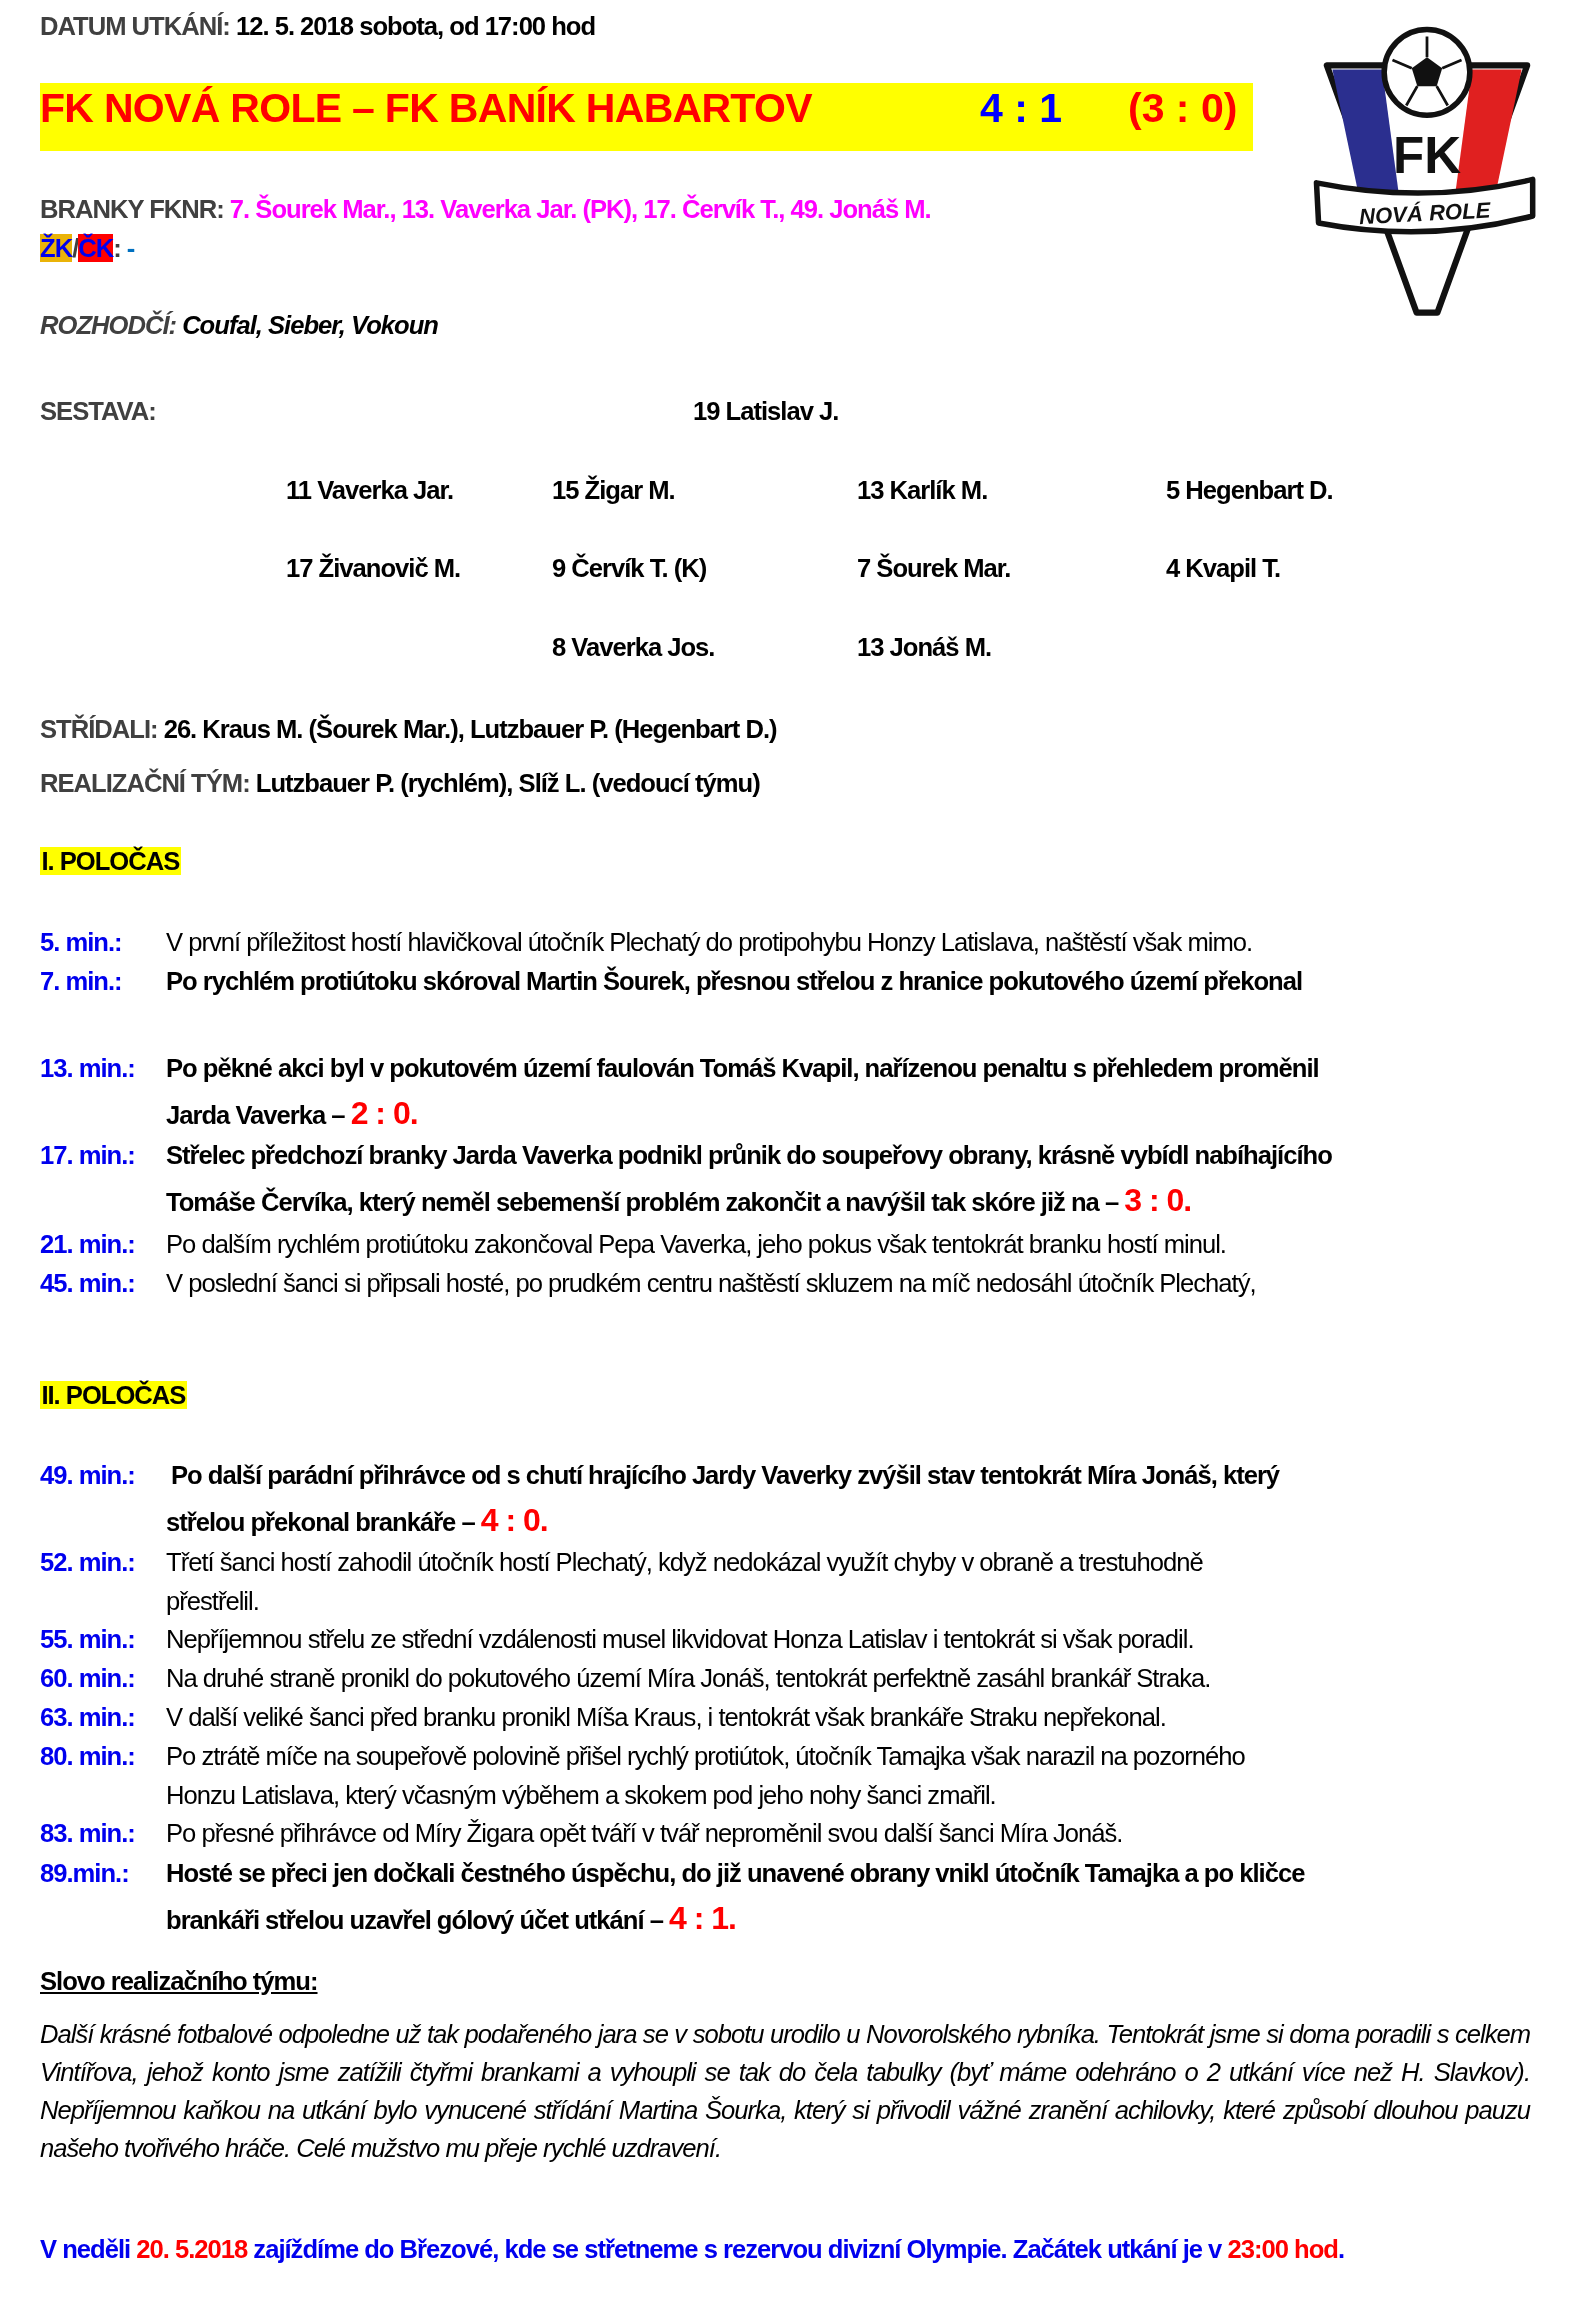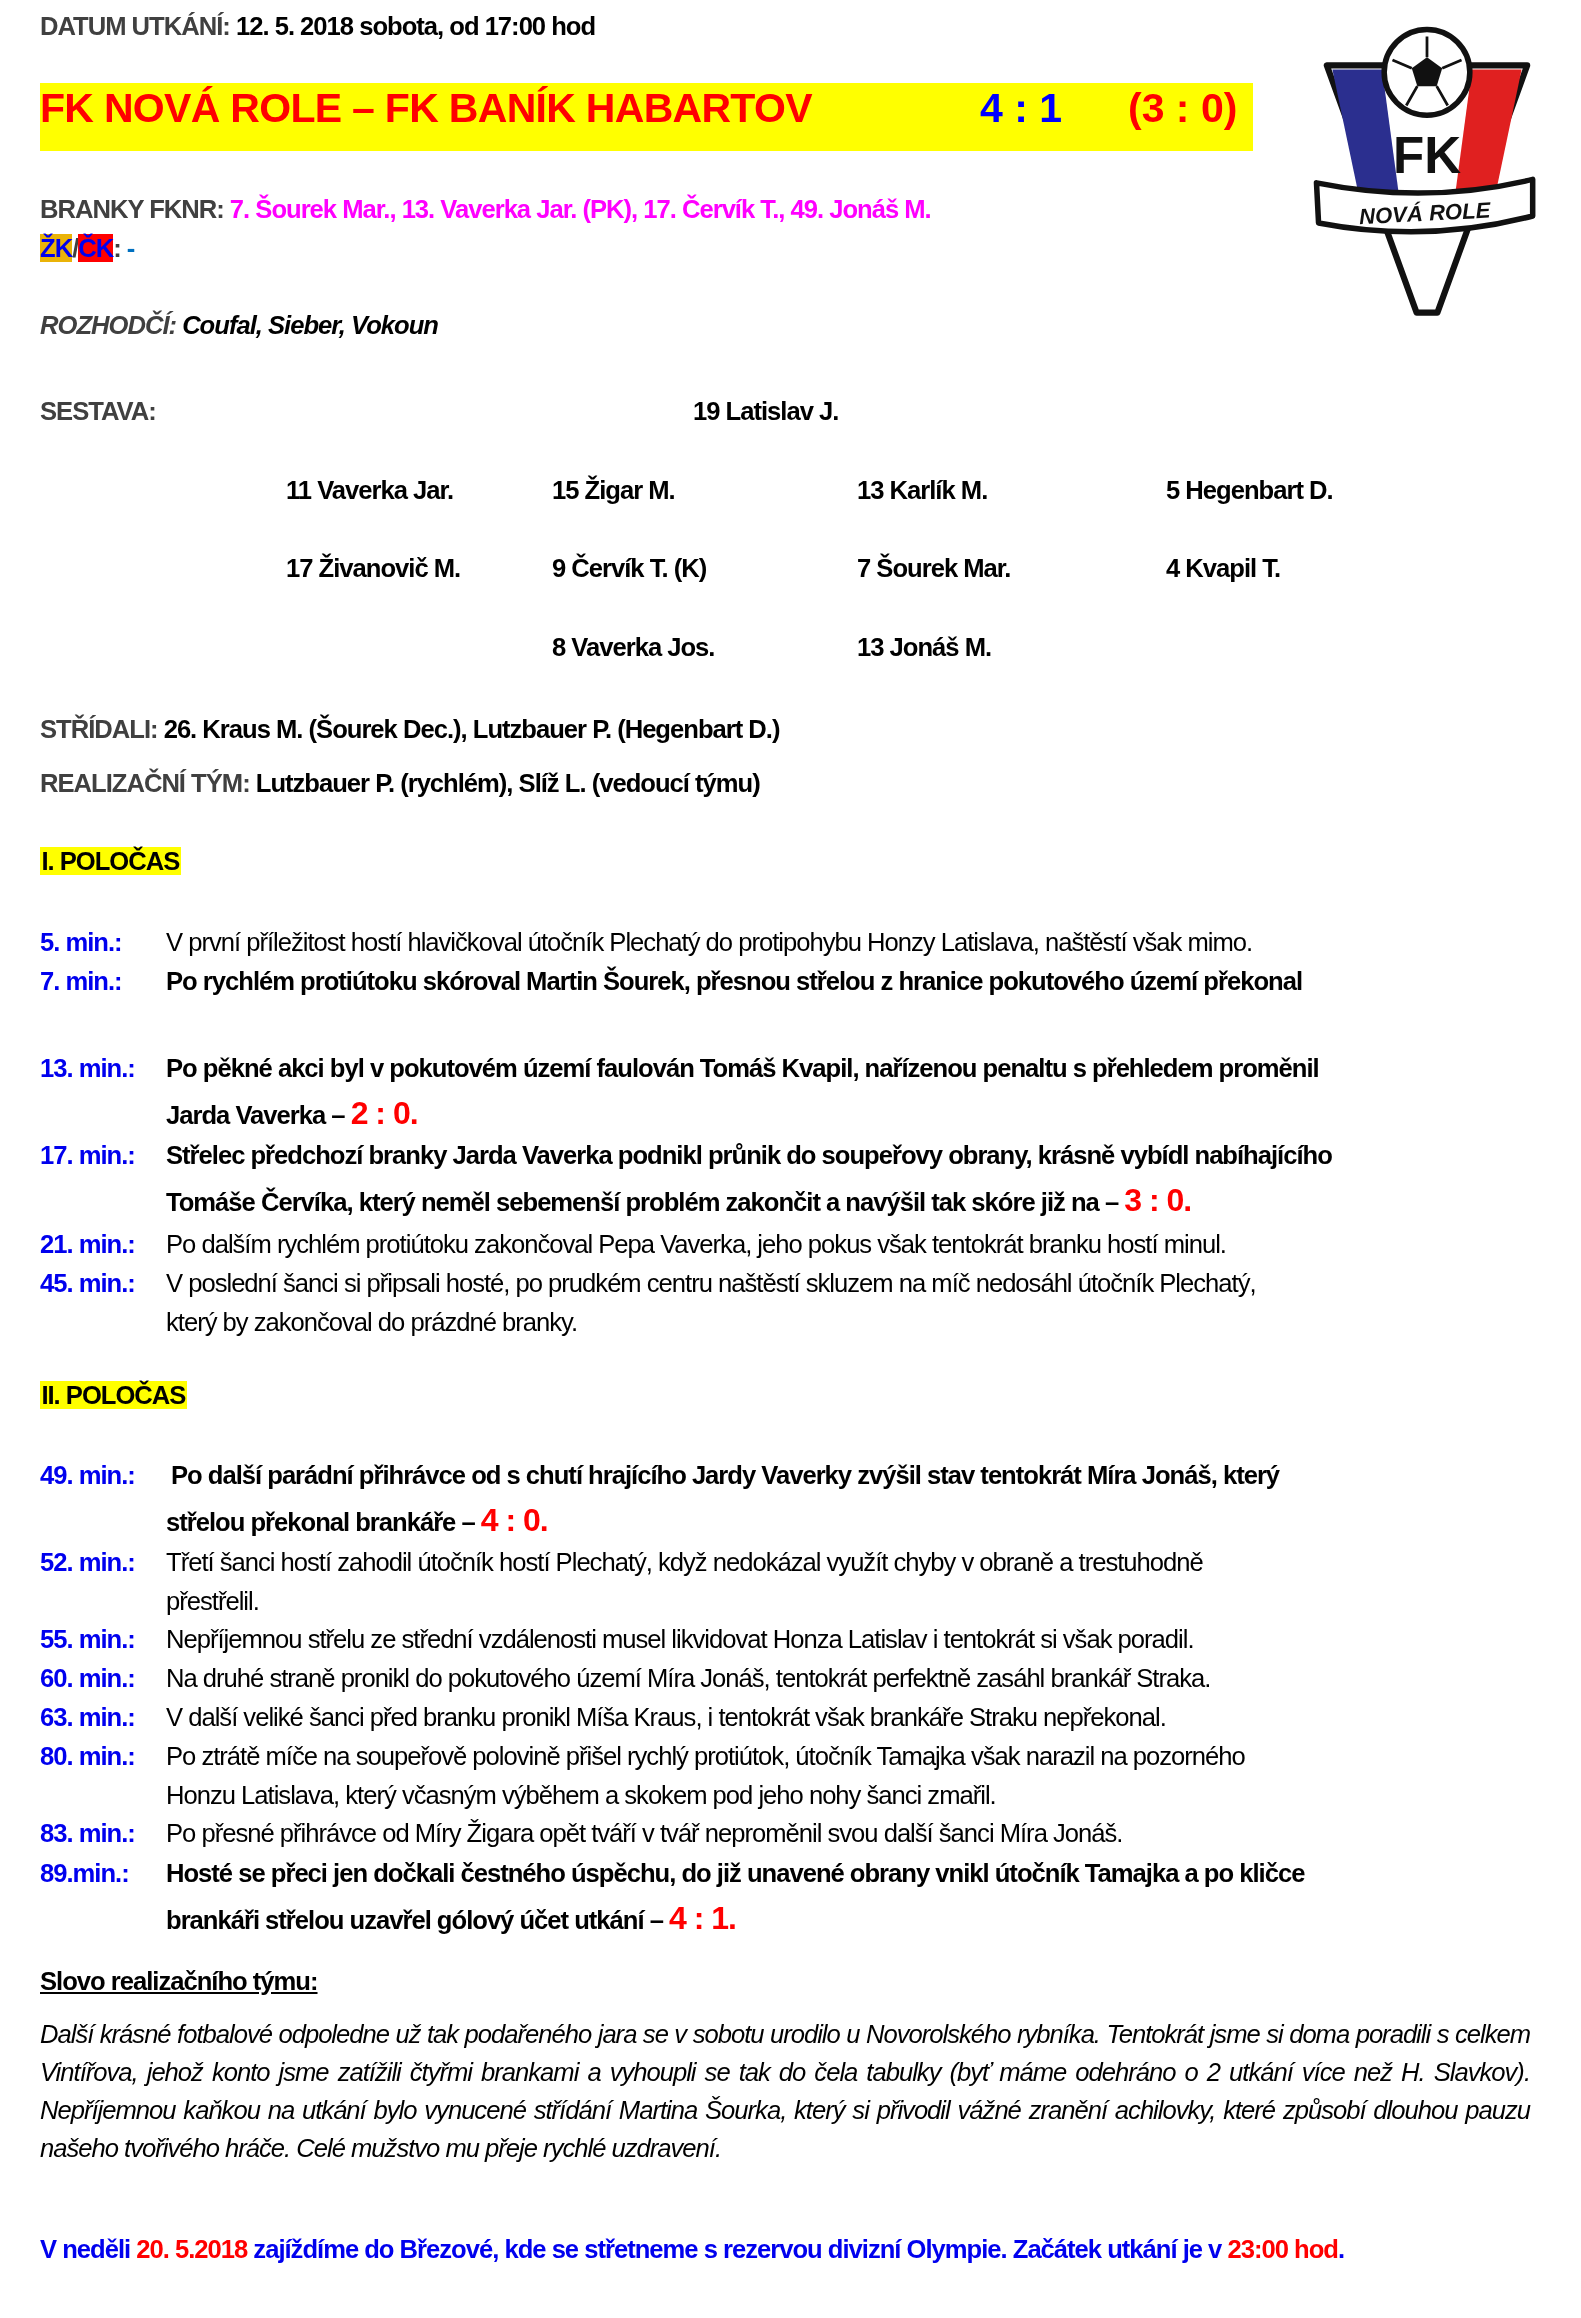--- a/index.html
+++ b/index.html
@@ -87,39 +87,39 @@
 
 <div class="abs pl cond" style="left:286px;top:554px;">17 Živanovič M.</div>
 <div class="abs pl cond" style="left:552px;top:554px;">9 Červík T. (K)</div>
 <div class="abs pl cond" style="left:857px;top:554px;">7 Šourek Mar.</div>
 <div class="abs pl cond" style="left:1166px;top:554px;">4 Kvapil T.</div>
 
 <div class="abs pl cond" style="left:552px;top:633px;">8 Vaverka Jos.</div>
 <div class="abs pl cond" style="left:857px;top:633px;">13 Jonáš M.</div>
 
 <div class="abs f37 cond" id="subs">
-  <span class="lbl">STŘÍDALI</span><span class="lbl">: </span><span class="b">26. Kraus M. (Šourek Dec.), Lutzbauer P. (Hegenbart D.)</span>
+  <span class="lbl">STŘÍDALI</span><span class="lbl">: </span><span class="b">26. Kraus M. (Šourek Mar.), Lutzbauer P. (Hegenbart D.)</span>
 </div>
 <div class="abs f37 cond" id="staff">
   <span class="lbl">REALIZAČNÍ TÝM</span><span class="lbl">: </span><span class="b">Lutzbauer P. (rychlém), Slíž L. (vedoucí týmu)</span>
 </div>
 
 <div class="abs cond" id="h1"><span class="halfhdr">I. POLOČAS</span></div>
 
 <div class="ev cond" style="top:923px;"><span class="min" style="width:126px;">5. min.:</span><span class="txt">V první příležitost hostí hlavičkoval útočník Plechatý do protipohybu Honzy Latislava, naštěstí však mimo.</span></div>
 
 <div class="ev bold cond" style="top:962px;"><span class="min" style="width:126px;">7. min.:</span><span class="txt">Po rychlém protiútoku skóroval Martin Šourek, přesnou střelou z hranice pokutového území překonal</span></div>
 
 <div class="ev bold cond" style="top:1049px;"><span class="min" style="width:126px;">13. min.:</span><span class="txt">Po pěkné akci byl v pokutovém území faulován Tomáš Kvapil, nařízenou penaltu s přehledem proměnil</span><div class="cont" style="margin-top:5.5px;"><span class="txt">Jarda Vaverka –</span> <span class="sc">2 : 0.</span></div></div>
 
 <div class="ev bold cond" style="top:1136px;"><span class="min" style="width:126px;">17. min.:</span><span class="txt">Střelec předchozí branky Jarda Vaverka podnikl průnik do soupeřovy obrany, krásně vybídl nabíhajícího</span><div class="cont" style="margin-top:5.5px;"><span class="txt">Tomáše Červíka, který neměl sebemenší problém zakončit a navýšil tak skóre již na –</span> <span class="sc">3 : 0.</span></div></div>
 
 <div class="ev cond" style="top:1225px;"><span class="min" style="width:126px;">21. min.:</span><span class="txt">Po dalším rychlém protiútoku zakončoval Pepa Vaverka, jeho pokus však tentokrát branku hostí minul.</span></div>
 
-<div class="ev cond" style="top:1264px;"><span class="min" style="width:126px;">45. min.:</span><span class="txt">V poslední šanci si připsali hosté, po prudkém centru naštěstí skluzem na míč nedosáhl útočník Plechatý,</span><div class="cont"><span class="txt">který by zakončoval do prázdné branky.</span></div></div>
+<div class="ev cond" style="top:1264px;"><span class="min" style="width:126px;">45. min.:</span><span class="txt">V poslední šanci si připsali hosté, po prudkém centru naštěstí skluzem na míč nedosáhl útočník Plechatý,</span></div>
 
 <div class="abs cond" id="h2"><span class="halfhdr">II. POLOČAS</span></div>
 
 <div class="ev bold cond" style="top:1456px;"><span class="min" style="width:131px;">49.  min.:</span><span class="txt">Po další parádní přihrávce od s chutí hrajícího Jardy Vaverky zvýšil stav tentokrát Míra Jonáš, který</span><div class="cont" style="margin-top:5.5px;"><span class="txt">střelou překonal brankáře –</span> <span class="sc">4 : 0.</span></div></div>
 
 <div class="ev cond" style="top:1543px;"><span class="min" style="width:126px;">52. min.:</span><span class="txt">Třetí šanci hostí zahodil útočník hostí Plechatý, když nedokázal využít chyby v obraně a trestuhodně</span><div class="cont"><span class="txt">přestřelil.</span></div></div>
 
 <div class="ev cond" style="top:1620px;"><span class="min" style="width:126px;">55. min.:</span><span class="txt">Nepříjemnou střelu ze střední vzdálenosti musel likvidovat Honza Latislav i tentokrát si však poradil.</span></div>
 
 <div class="ev cond" style="top:1659px;"><span class="min" style="width:126px;">60. min.:</span><span class="txt">Na druhé straně pronikl do pokutového území Míra Jonáš, tentokrát perfektně zasáhl brankář Straka.</span></div>

